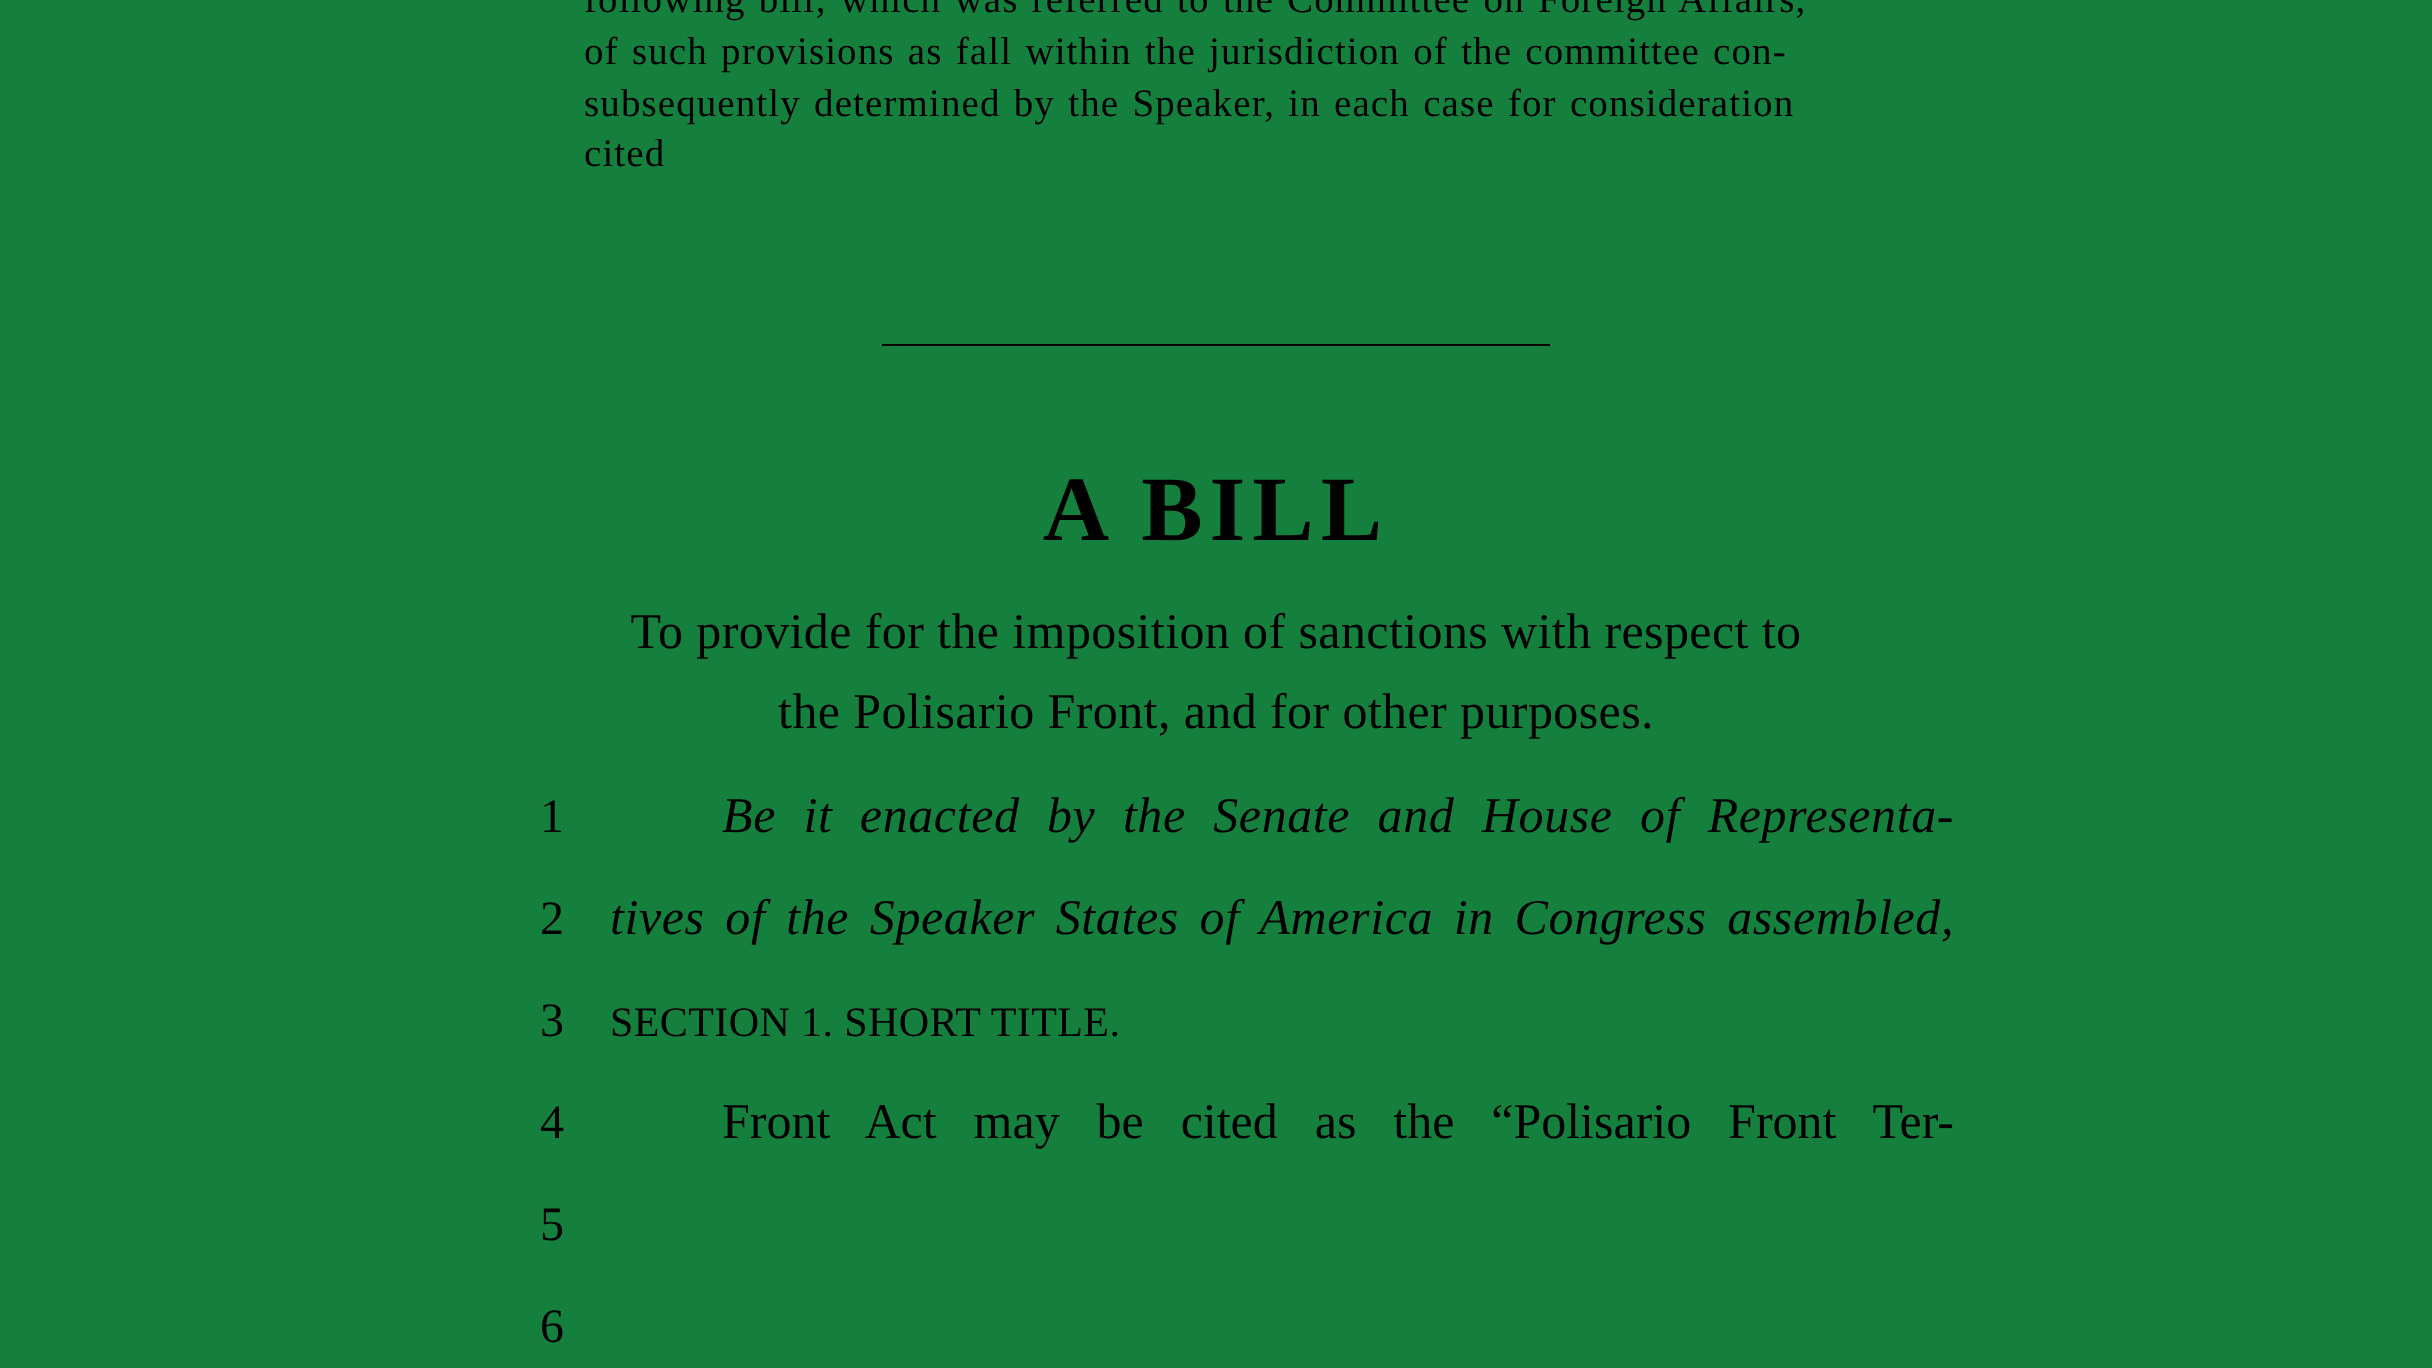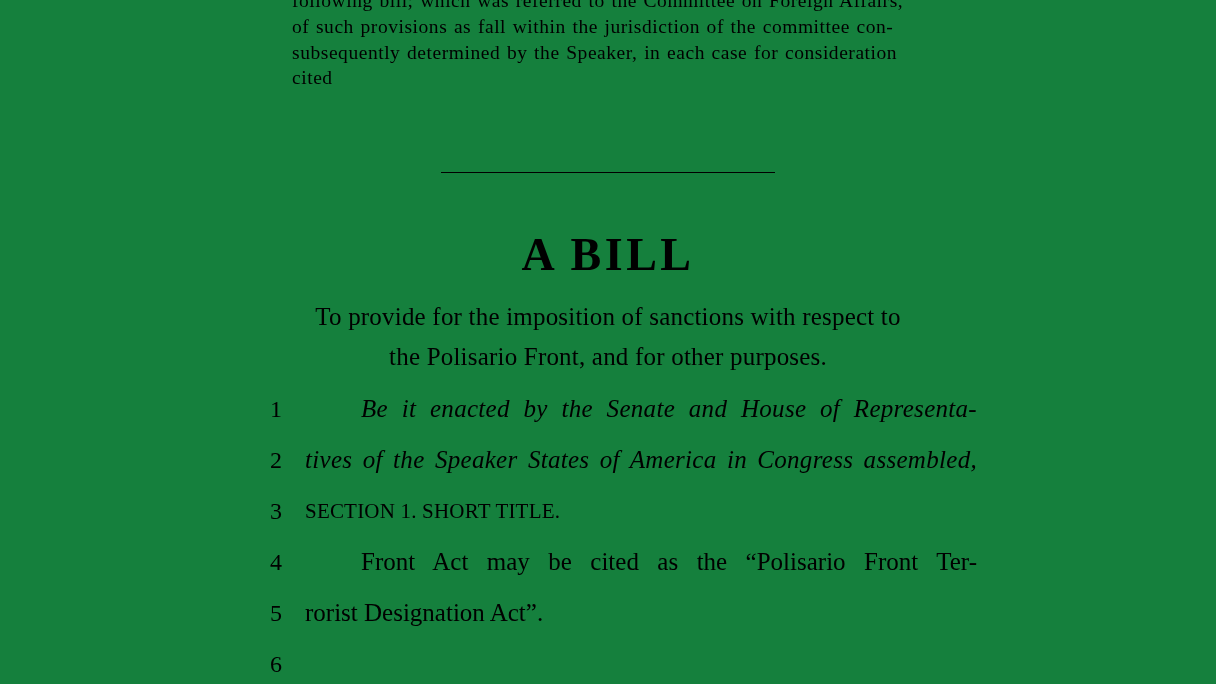--- a/index.html
+++ b/index.html
@@ -161,21 +161,20 @@
       <div class="txt heading">SECTION 1. SHORT TITLE.</div>
     </div>
 
     <div class="line">
       <div class="num">4</div>
       <div class="txt indent justify">Front Act may be cited as the “Polisario Front Ter-</div>
     </div>
 
     <div class="line">
       <div class="num">5</div>
-      <div class="txt">rorist Designation Act”.</div>
     </div>
 
     <div class="line">
       <div class="num">6</div>
     </div>
 
   </div>
 
 </div>
 

